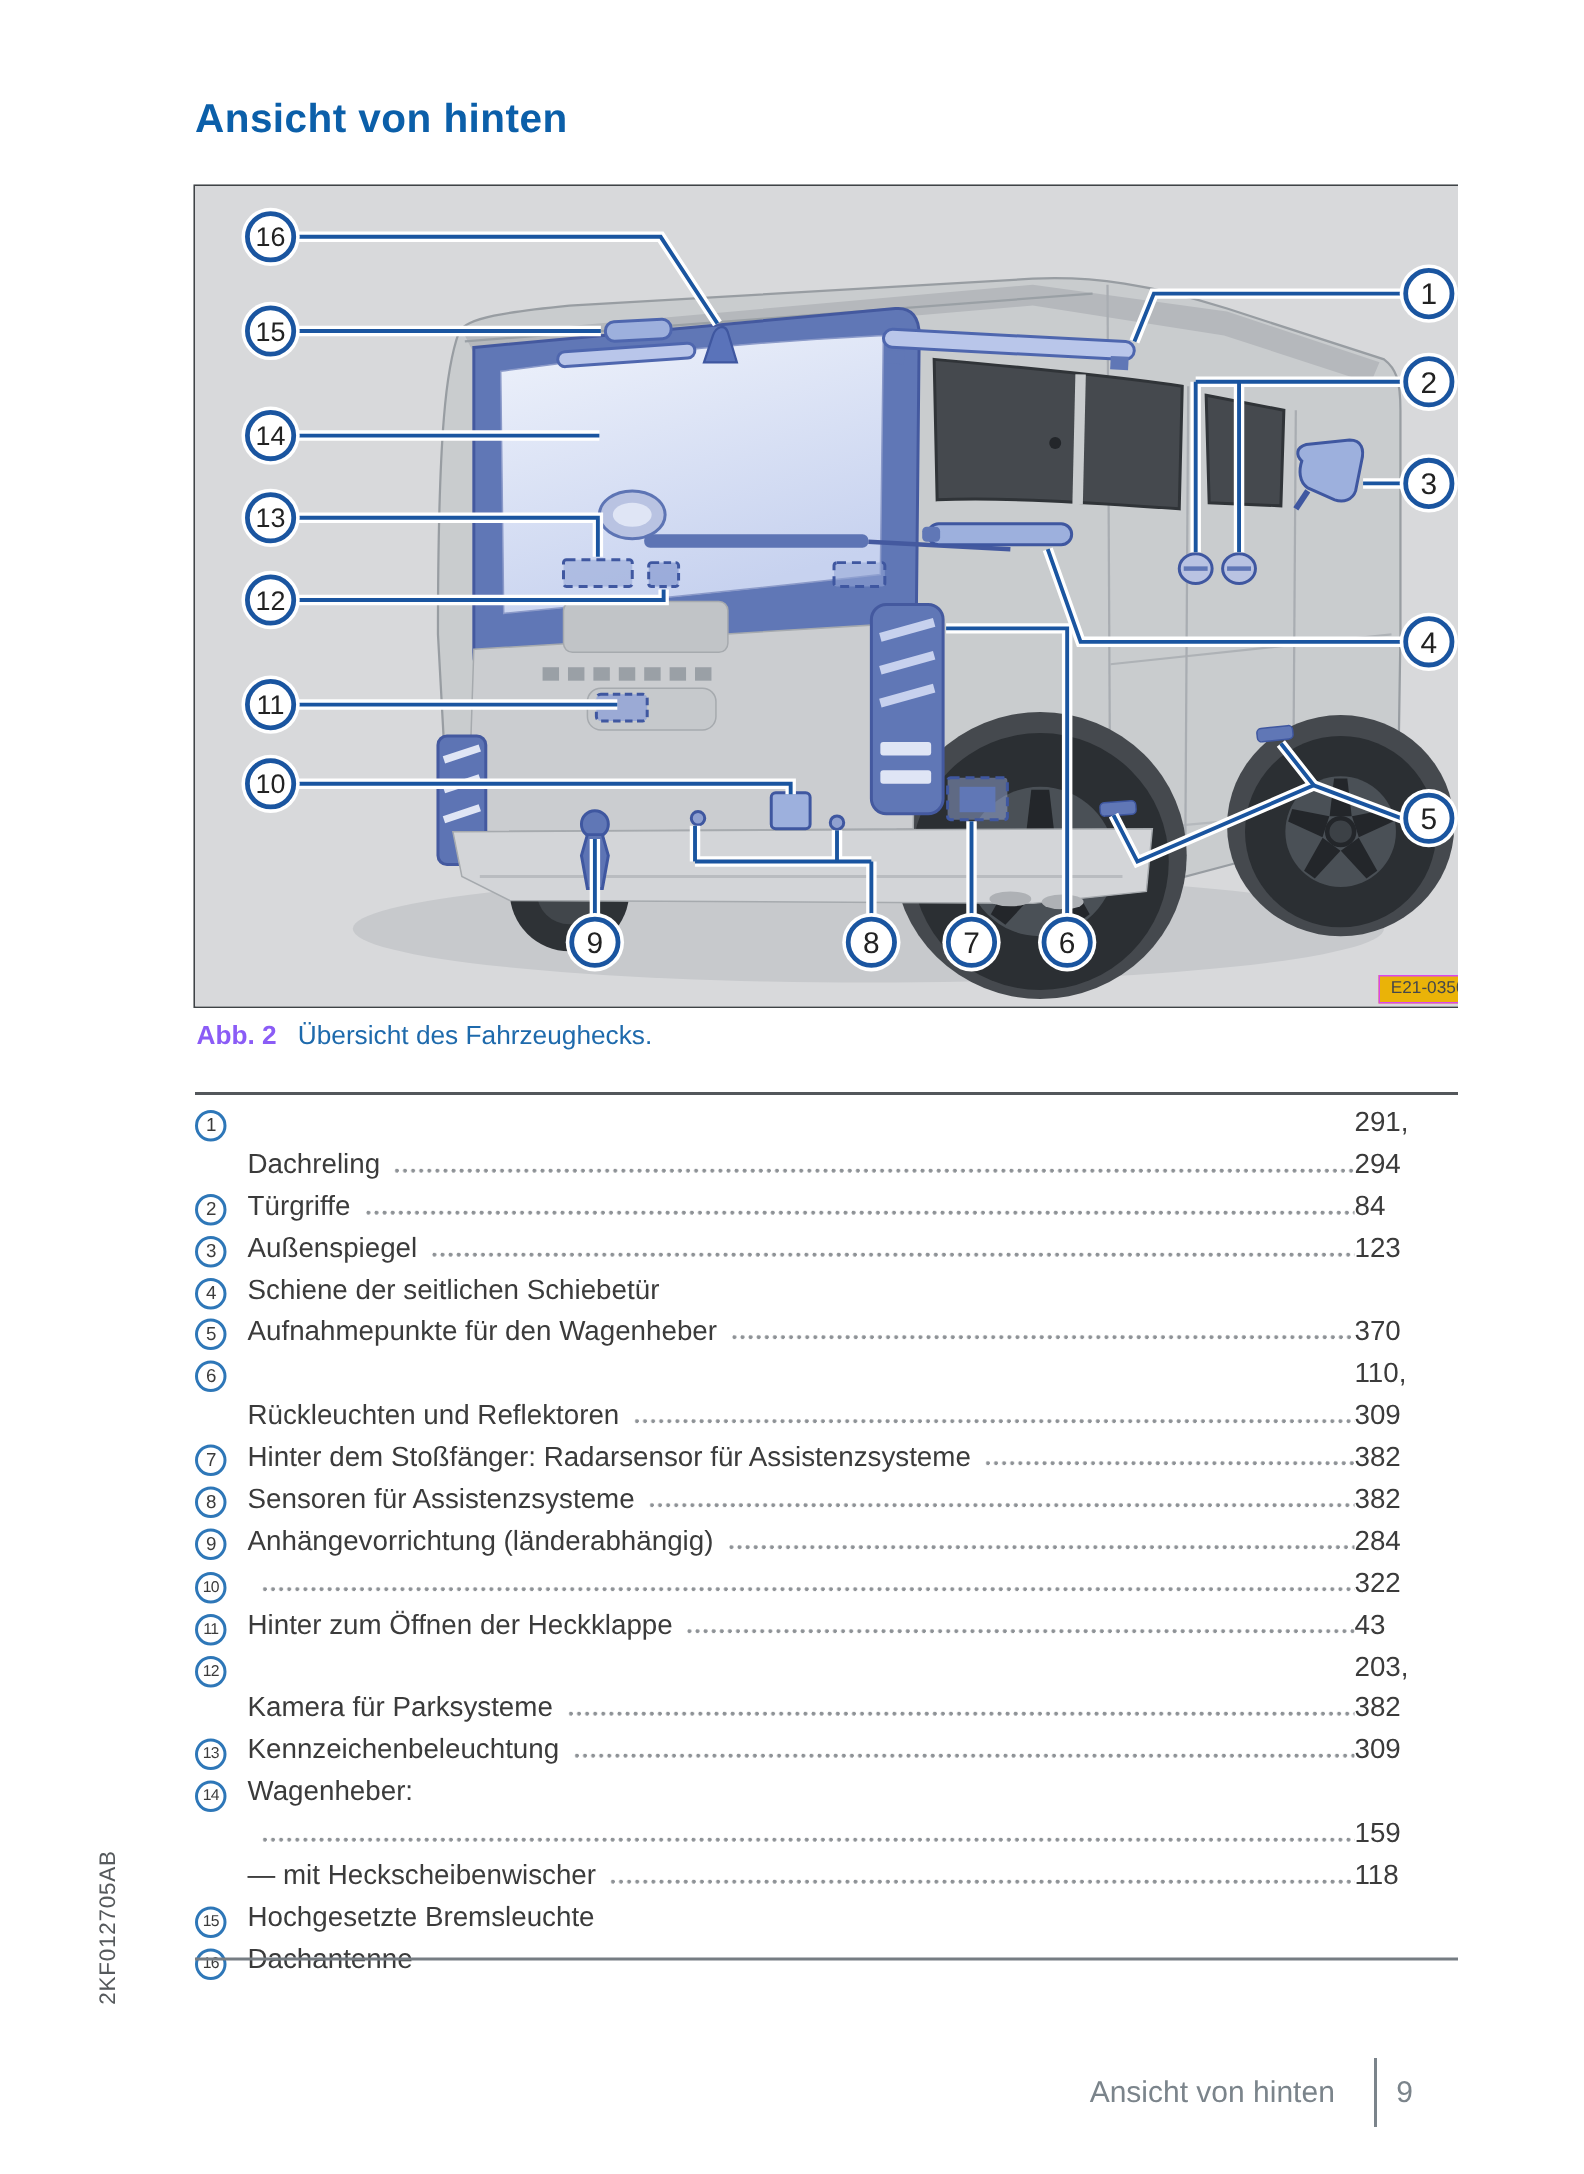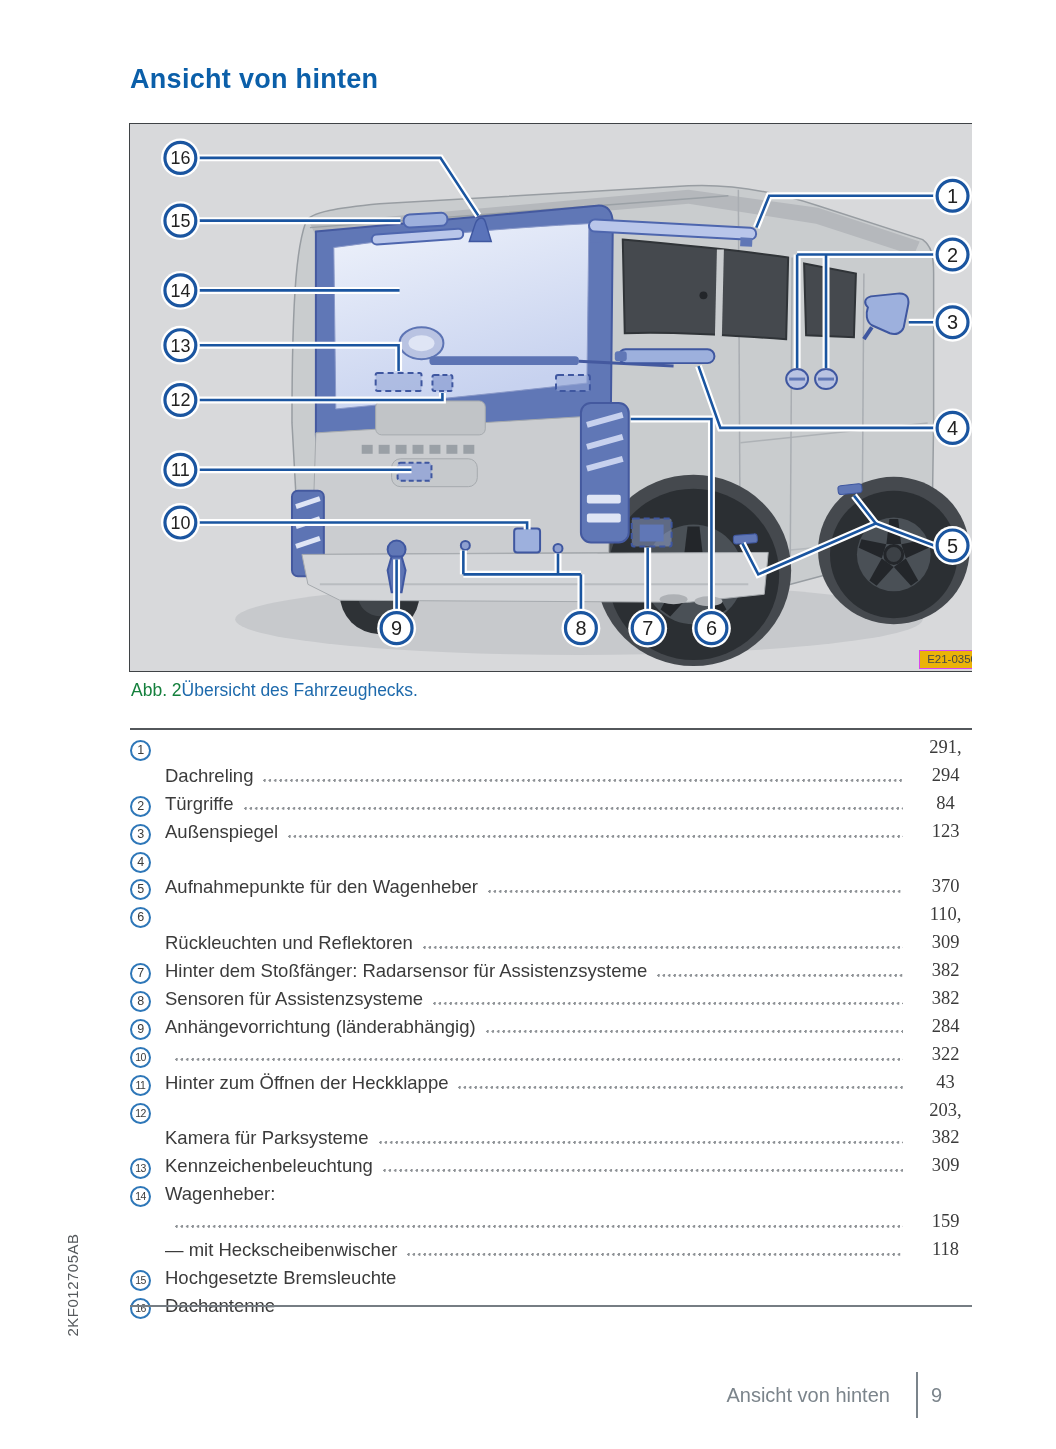--- a/index.html
+++ b/index.html
@@ -6,35 +6,35 @@
   .page{position:relative;width:972px;height:1449px;background:#fff;overflow:hidden;
         font-family:"Liberation Sans",sans-serif;color:#3b3b3b;}
   .title{position:absolute;left:130px;top:64px;font-size:27px;font-weight:800;
          letter-spacing:.3px;color:#0b5fa9;margin:0;}
   .figure{position:absolute;left:129px;top:123px;width:859px;height:549px;
           background:#d8d9db;border:1.5px solid #3f4346;box-sizing:border-box;}
   .figure svg{display:block;width:100%;height:100%;}
   .figcode{position:absolute;right:2px;bottom:2px;background:#eab308;border:1px solid #d946ef;
            font-size:11.5px;color:#44474a;padding:1px 7px 2px 7px;line-height:14px;}
   .caption{position:absolute;left:131px;top:680px;font-size:17.5px;color:#1e6aac;}
-  .caption b{color:#15803d;font-weight:400;}
+  .caption b{color:#8b5cf6;font-weight:700;margin-right:14px;}
   .rule-top{position:absolute;left:130px;top:728px;width:858px;border-top:2px solid #53575b;}
   .rule-bottom{position:absolute;left:130px;top:1305px;width:858px;border-top:2px solid #767d83;}
   .legend{position:absolute;left:130px;top:734px;width:858px;}
   .lrow{display:flex;align-items:flex-start;height:27.9px;font-size:18.5px;line-height:27px;}
   .cnum{width:35px;flex:0 0 35px;}
   .circ{display:inline-flex;align-items:center;justify-content:center;width:21px;height:21px;
         margin-top:3px;border:2px solid #2e77b8;border-radius:50%;box-sizing:border-box;
         font-size:12.5px;color:#3b3b3b;letter-spacing:-.5px;}
   .circ.two{font-size:10.5px;}
   .lab{white-space:nowrap;}
   .dots{flex:1;align-self:flex-end;height:5px;margin:0 0 7px 10px;
         background:radial-gradient(circle at 1.6px 2.4px,#8e9296 1.15px,transparent 1.5px) 0 0/5.4px 5px repeat-x;}
   .dots.nodots{background:none;}
-  .pg{flex:0 0 85px;width:85px;text-align:center;white-space:nowrap;font-family:Liberation Serif, serif;}
+  .pg{flex:0 0 85px;width:85px;text-align:left;white-space:nowrap;}
   .sidecode{position:absolute;left:72px;top:1285px;transform:translate(-50%,-50%) rotate(-90deg);
             white-space:nowrap;font-size:15px;color:#55595c;letter-spacing:.5px;}
   .navtri{position:absolute;left:988px;top:1283px;width:18px;height:18px;}
   .footer{position:absolute;left:560px;top:1372px;width:382px;display:flex;
           justify-content:flex-end;align-items:center;font-size:20px;color:#7b848b;}
   .footer .vbar{width:2px;height:46px;background:#7b848b;margin:0 13px 0 26px;}
 </style>
 </head>
 <body>
 
@@ -346,20 +346,21 @@
         <span class="pg">84</span>
       </div>
       <div class="lrow">
         <span class="cnum"><span class="circ">3</span></span>
         <span class="lab">Außenspiegel</span>
         <span class="dots"></span>
         <span class="pg">123</span>
       </div>
       <div class="lrow">
         <span class="cnum"><span class="circ">4</span></span>
+        <span class="lab">Schiene der seitlichen Schiebetür</span>
         <span class="dots nodots"></span>
         <span class="pg"></span>
       </div>
       <div class="lrow">
         <span class="cnum"><span class="circ">5</span></span>
         <span class="lab">Aufnahmepunkte für den Wagenheber</span>
         <span class="dots"></span>
         <span class="pg">370</span>
       </div>
       <div class="lrow">

